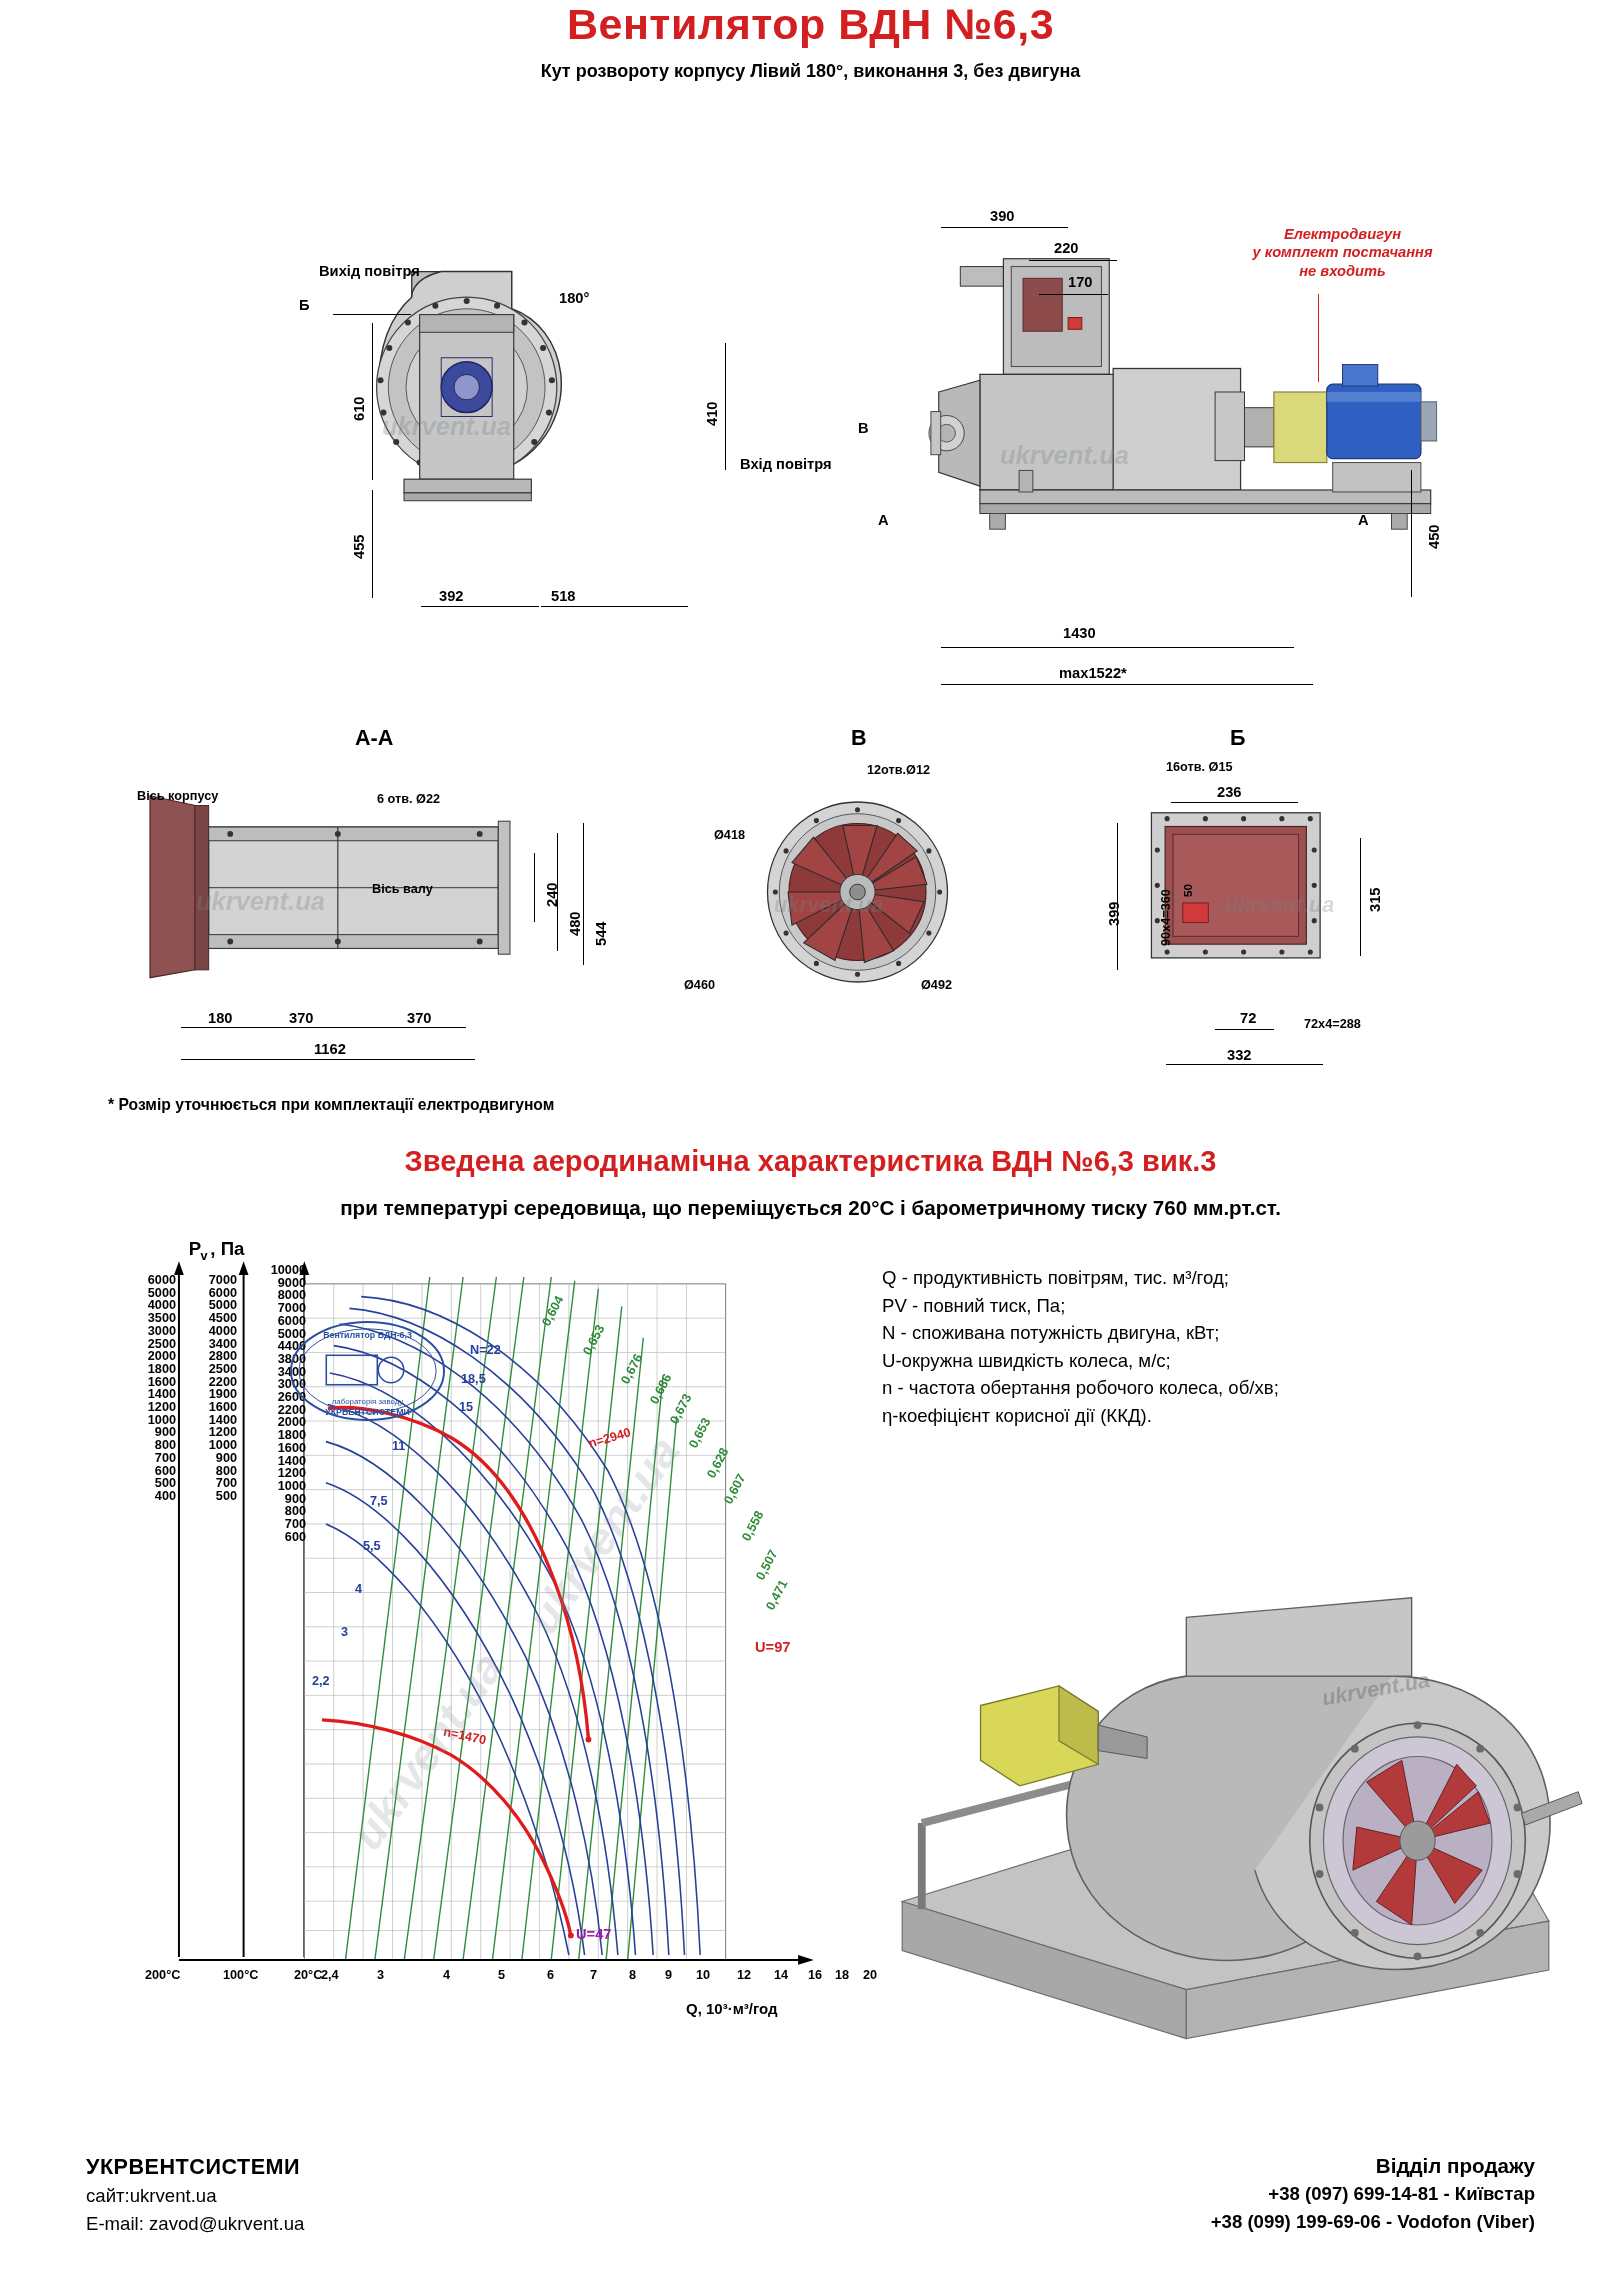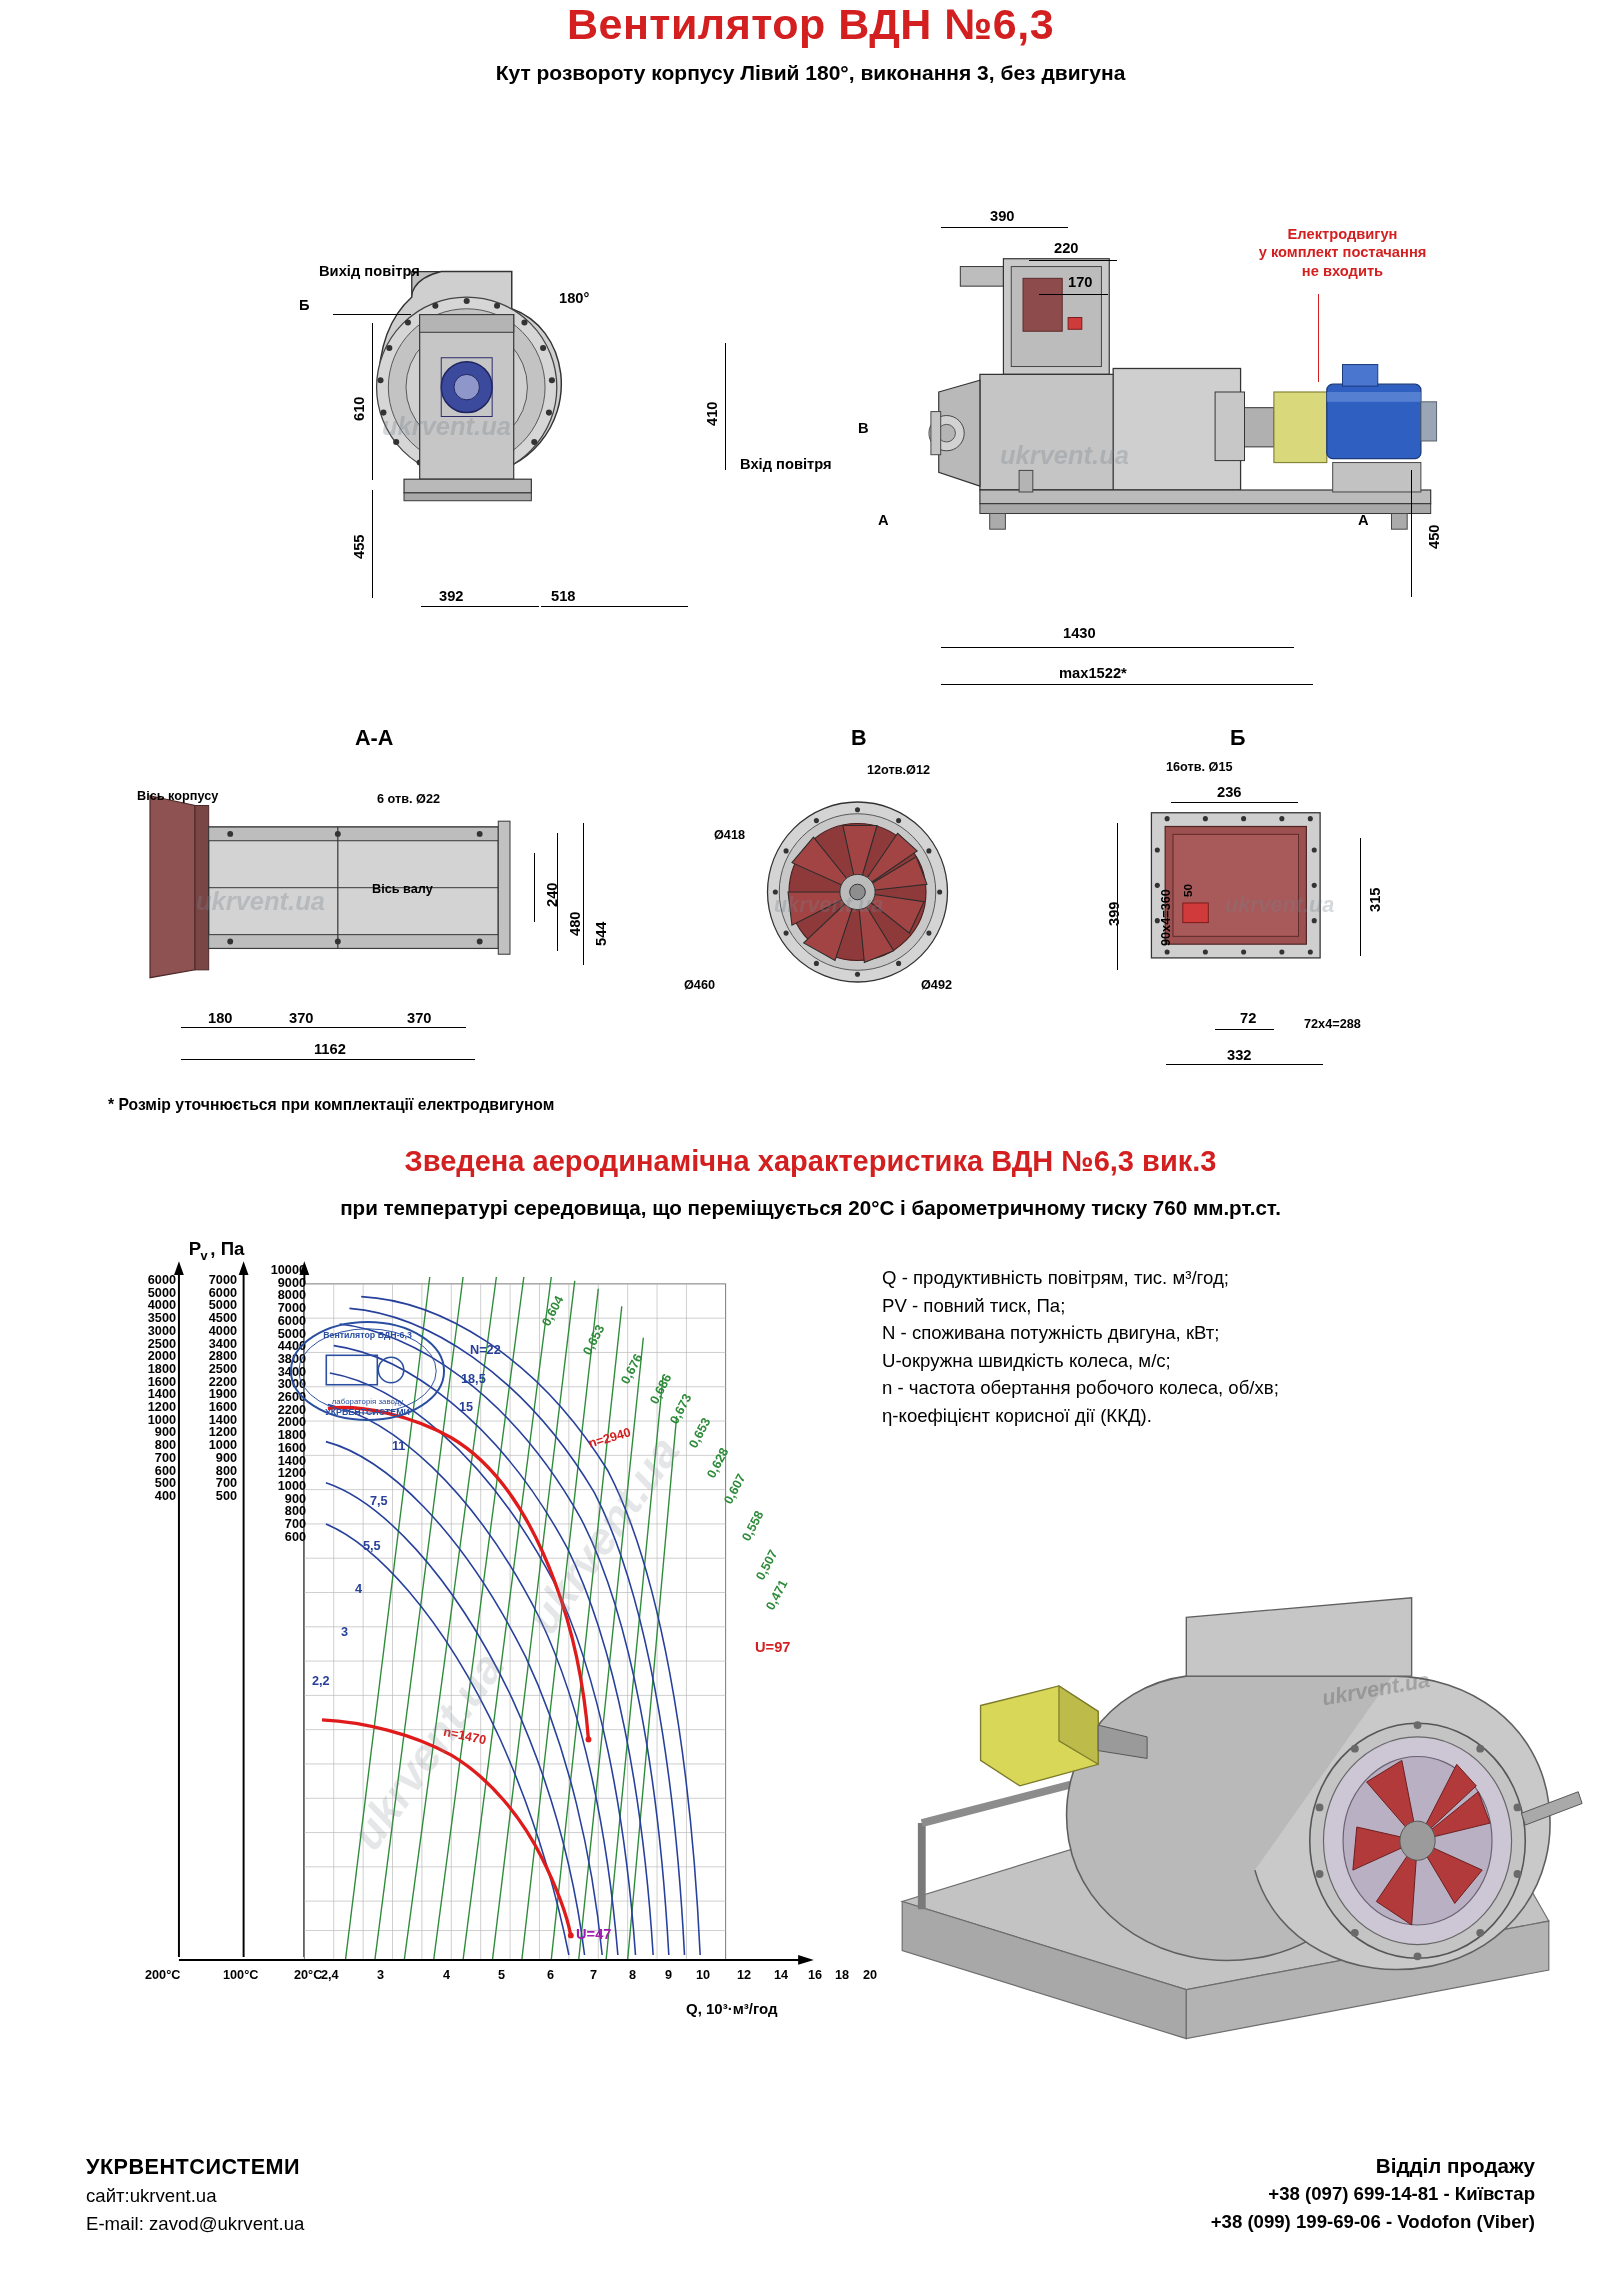--- a/index.html
+++ b/index.html
@@ -17,31 +17,31 @@
   
   .title-main {
     text-align:center;
     color:#d31f1f;
     font-size:43px;
     font-weight:bold;
     letter-spacing:0.5px;
   }
   .title-sub {
     text-align:center;
-    font-size:21px;
+    font-size:18px;
     font-weight:bold;
     margin-top:11.8px;
     color:#000;
   }
 
   
   .abs { position:absolute; }
   .lbl { font-size:14.7px; font-weight:bold; color:#000; white-space:nowrap; }
   .lbl-sm { font-size:12.7px; font-weight:bold; color:#000; white-space:nowrap; }
-  .lbl-red { color:#d31f1f; font-size:14.7px; font-weight:bold; text-align:center; line-height:1.25; }
+  .lbl-red { color:#d31f1f; font-size:14.7px; font-weight:bold; text-align:center; line-height:1.25;font-style:italic; }
   .dim { font-size:14.7px; font-weight:bold; }
   .vert { transform:rotate(-90deg); transform-origin:left top; }
   .line { position:absolute; background:#000; }
   .hline { height:1px; }
   .vline { width:1px; }
 
   
   .wm {
     position:absolute;
     color:rgba(120,130,140,0.30);

